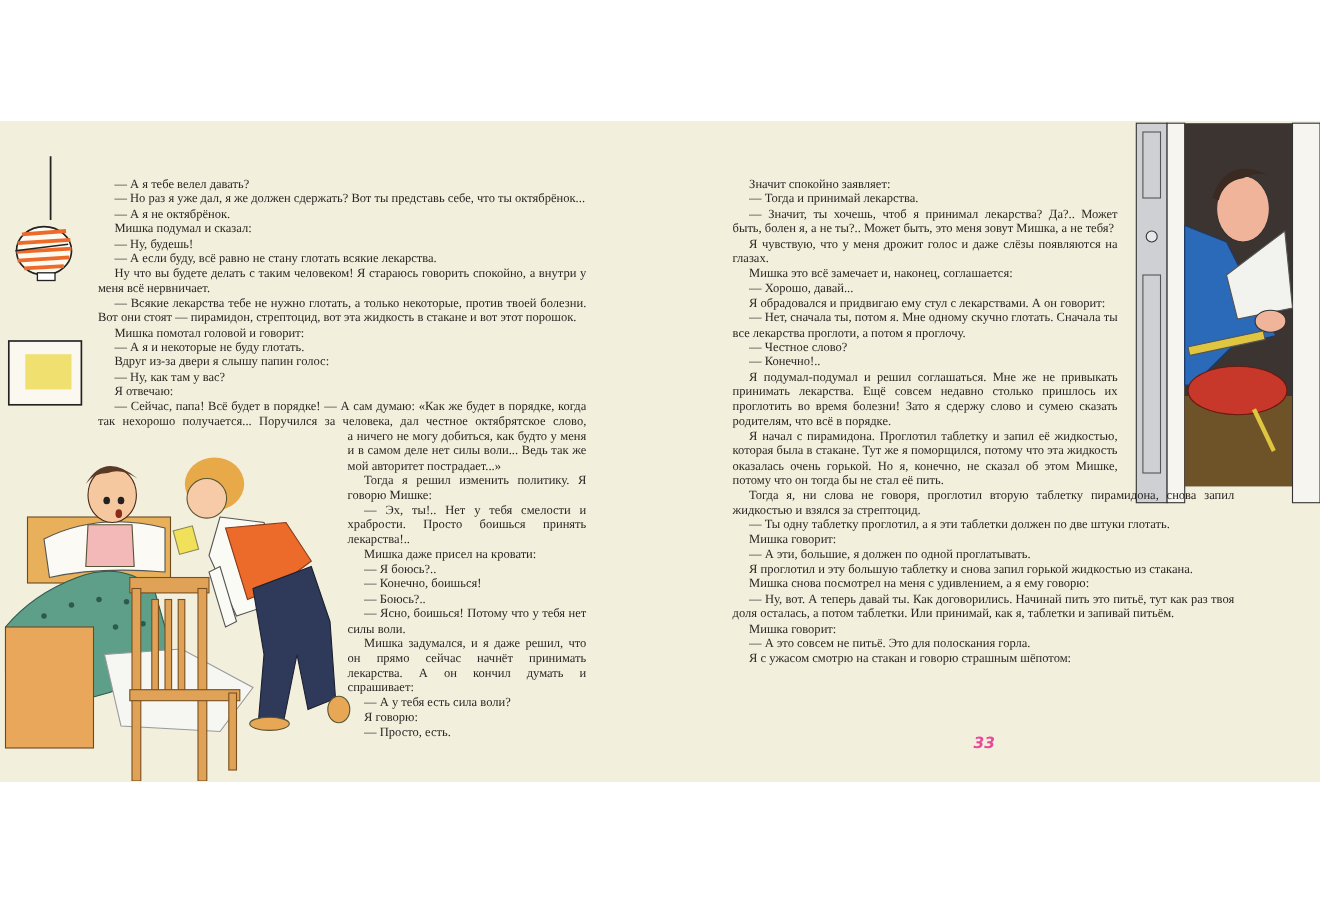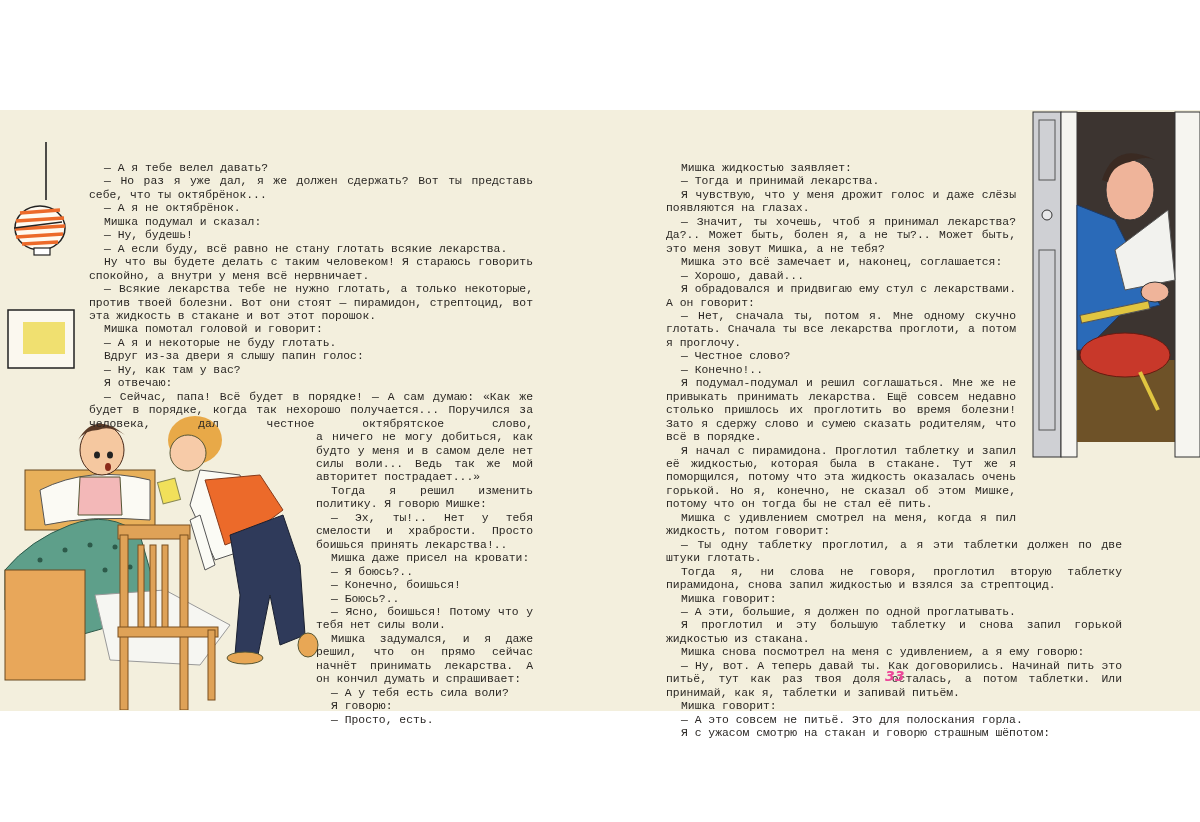--- a/index.html
+++ b/index.html
@@ -5,21 +5,21 @@
     html, body { margin: 0; padding: 0; }
     body {
       width: 1200px; height: 822px; background: #ffffff; position: relative; overflow: hidden;
       font-family: "Liberation Serif", "DejaVu Serif", serif;
     }
     .spread {
       position: absolute; left: 0; top: 110px; width: 1200px; height: 601px;
       background: #f3efdd;
     }
     .col {
-      position: absolute; font-size: 11.4px; line-height: 13.45px; color: #2a2724; font-family: Liberation Mono, monospace;
+      position: absolute; font-size: 11.4px; line-height: 13.45px; color: #2a2724;
     }
     .col p { margin: 0; text-align: justify; text-align-last: left; }
     .col p.i { text-indent: 15px; }
     .col p.c { text-align-last: justify; }
     .left-col { left: 89px; top: 162px; width: 444px; }
     .right-col { left: 666px; top: 162px; width: 456px; }
     .narrow { margin-left: 227px; }
     .narrow-r { width: 350px; }
     .pageno {
       position: absolute; left: 885px; top: 668px; font-family: "DejaVu Sans", sans-serif;
@@ -164,36 +164,35 @@
     <p class="i">— Ясно, боишься! Потому что у тебя нет силы воли.</p>
     <p class="i">Мишка задумался, и я даже решил, что он прямо сейчас начнёт принимать лекарства. А он кончил думать и спрашивает:</p>
     <p class="i">— А у тебя есть сила воли?</p>
     <p class="i">Я говорю:</p>
     <p class="i">— Просто, есть.</p>
   </div>
 </div>
 
 <div class="col right-col">
   <div class="narrow-r">
-    <p class="i">Мишка жидкостью заявляет:</p>
+    <p class="i">Значит спокойно заявляет:</p>
     <p class="i">— Тогда и принимай лекарства.</p>
+    <p class="i">— Значит, ты хочешь, чтоб я принимал лекарства? Да?.. Может быть, болен я, а не ты?.. Может быть, это меня зовут Мишка, а не тебя?</p>
     <p class="i">Я чувствую, что у меня дрожит голос и даже слёзы появляются на глазах.</p>
-    <p class="i">— Значит, ты хочешь, чтоб я принимал лекарства? Да?.. Может быть, болен я, а не ты?.. Может быть, это меня зовут Мишка, а не тебя?</p>
     <p class="i">Мишка это всё замечает и, наконец, соглашается:</p>
     <p class="i">— Хорошо, давай...</p>
     <p class="i">Я обрадовался и придвигаю ему стул с лекарствами. А он говорит:</p>
     <p class="i">— Нет, сначала ты, потом я. Мне одному скучно глотать. Сначала ты все лекарства проглоти, а потом я проглочу.</p>
     <p class="i">— Честное слово?</p>
     <p class="i">— Конечно!..</p>
     <p class="i">Я подумал-подумал и решил соглашаться. Мне же не привыкать принимать лекарства. Ещё совсем недавно столько пришлось их проглотить во время болезни! Зато я сдержу слово и сумею сказать родителям, что всё в порядке.</p>
     <p class="i">Я начал с пирамидона. Проглотил таблетку и запил её жидкостью, которая была в стакане. Тут же я поморщился, потому что эта жидкость оказалась очень горькой. Но я, конечно, не сказал об этом Мишке, потому что он тогда бы не стал её пить.</p>
-    <p class="i">Мишка с удивлением смотрел на меня, когда я пил жидкость, потом говорит:</p>
   </div>
+  <p class="i">Тогда я, ни слова не говоря, проглотил вторую таблетку пирамидона, снова запил жидкостью и взялся за стрептоцид.</p>
   <p class="i">— Ты одну таблетку проглотил, а я эти таблетки должен по две штуки глотать.</p>
-  <p class="i">Тогда я, ни слова не говоря, проглотил вторую таблетку пирамидона, снова запил жидкостью и взялся за стрептоцид.</p>
   <p class="i">Мишка говорит:</p>
   <p class="i">— А эти, большие, я должен по одной проглатывать.</p>
   <p class="i">Я проглотил и эту большую таблетку и снова запил горькой жидкостью из стакана.</p>
   <p class="i">Мишка снова посмотрел на меня с удивлением, а я ему говорю:</p>
   <p class="i">— Ну, вот. А теперь давай ты. Как договорились. Начинай пить это питьё, тут как раз твоя доля осталась, а потом таблетки. Или принимай, как я, таблетки и запивай питьём.</p>
   <p class="i">Мишка говорит:</p>
   <p class="i">— А это совсем не питьё. Это для полоскания горла.</p>
   <p class="i">Я с ужасом смотрю на стакан и говорю страшным шёпотом:</p>
 </div>
 

